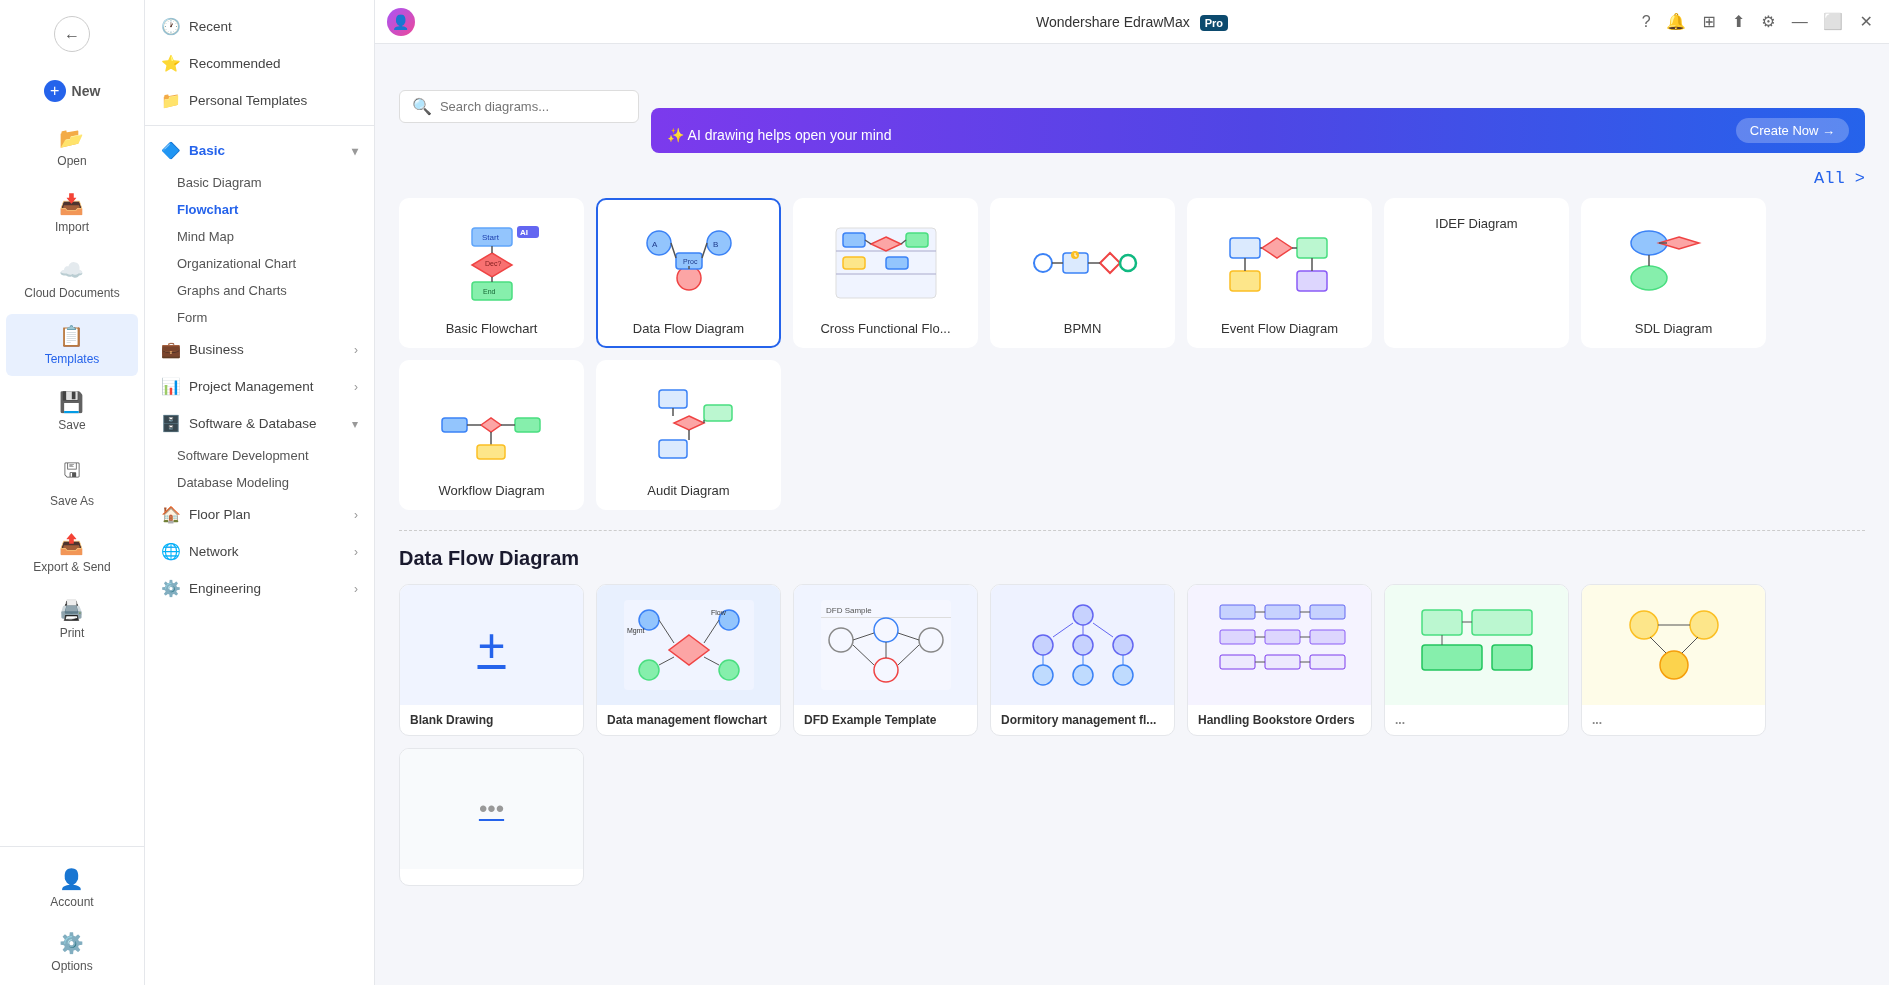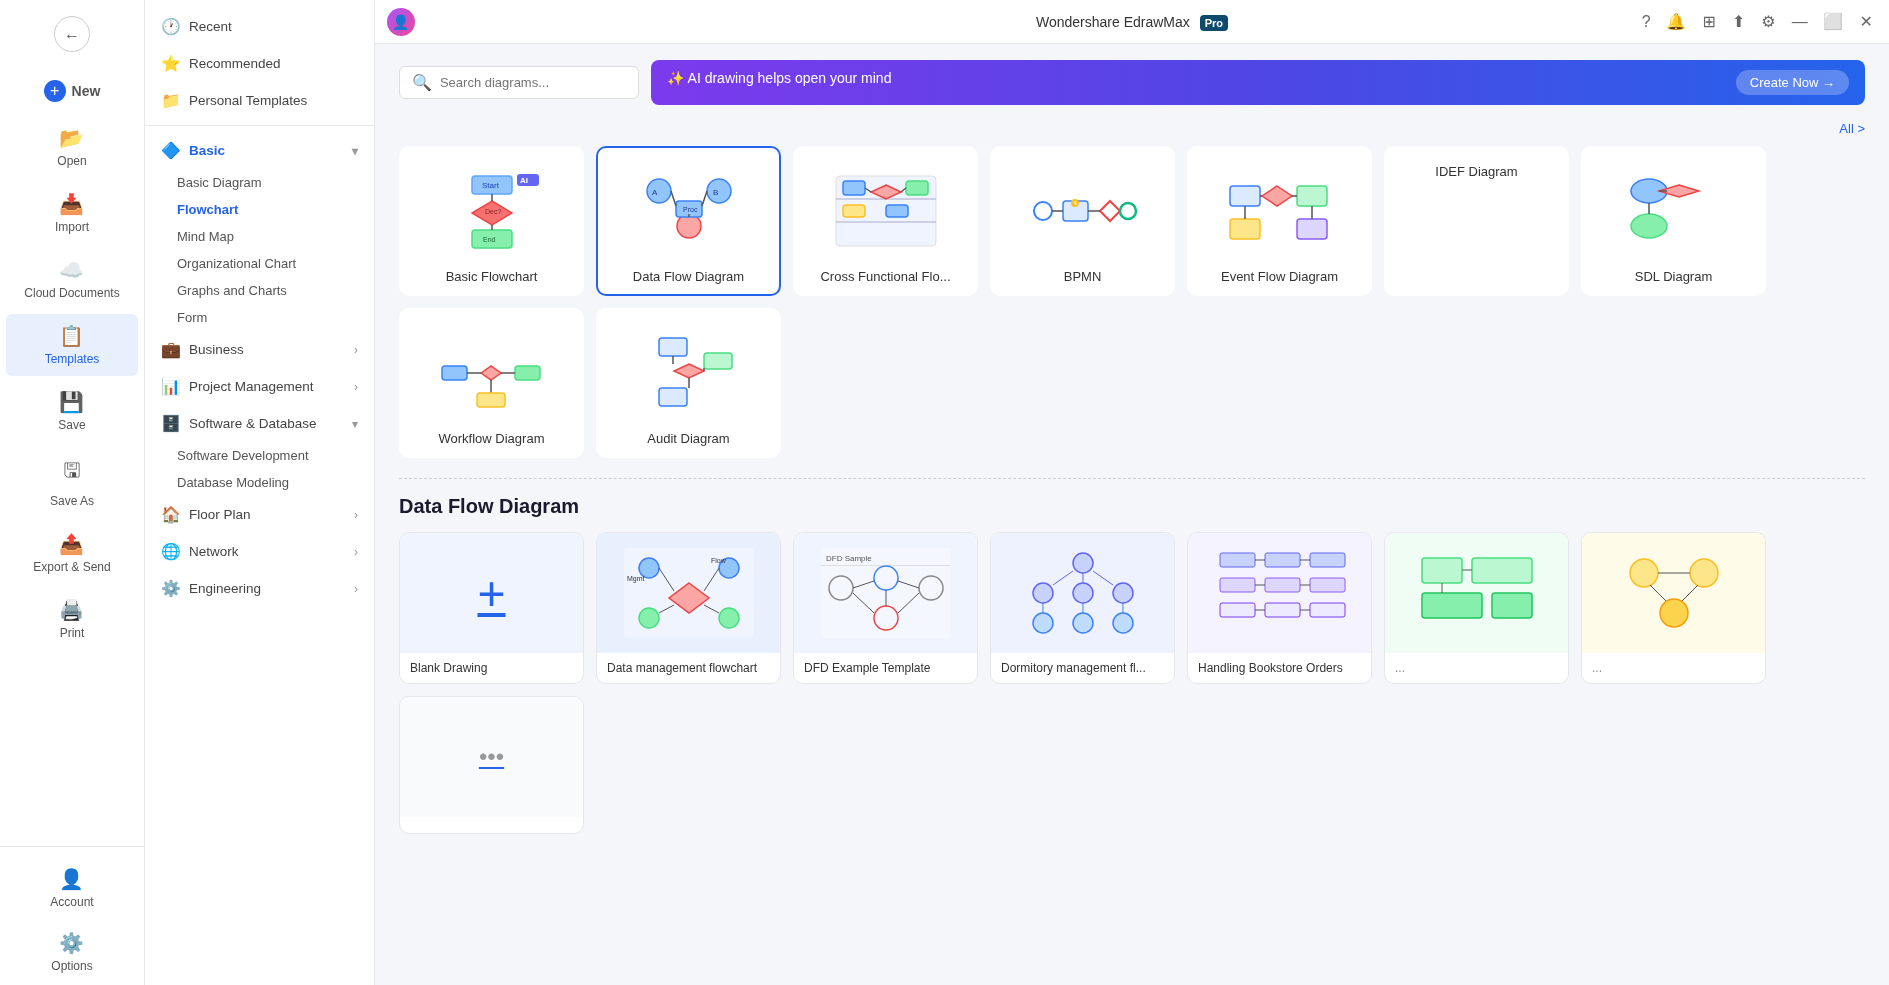--- a/index.html
+++ b/index.html
@@ -179,41 +179,43 @@
       color: #4d7c0f;
       background: transparent;
       width: 100%;
     }
     .ai-banner {
       flex: 1;
       background: linear-gradient(90deg, #7c3aed, #4f46e5, #2563eb);
       border-radius: 8px;
       padding: 10px 16px;
       display: flex;
-      align-items: flex-start;
+      align-items: flex-end;
       justify-content: space-between;
       color: #fff;
       font-size: 14px;
       font-weight: 500;
+      margin-top: 48px;
     }
     .ai-banner .create-now-btn {
       background: rgba(255,255,255,0.25);
       border-radius: 20px;
       padding: 5px 14px;
       font-size: 13px;
       cursor: pointer;
       white-space: nowrap;
     }
 
     .all-link {
       text-align: right;
       margin-bottom: 10px;
-      font-size: 13px;
+      font-size: 17px;
       color: #2563eb;
       cursor: pointer;
+      font-family: Liberation Mono, monospace;
     }
 
     
     .diagram-grid {
       display: flex;
       flex-wrap: wrap;
       gap: 12px;
       margin-bottom: 20px;
     }
     .diagram-card {
@@ -287,21 +289,21 @@
       text-decoration: underline;
     }
     .template-card .tc-img.blank {
       font-size: 48px;
       color: #2563eb;
     }
     .template-card .tc-label {
       padding: 8px 10px;
       font-size: 12px;
       color: #333;
-      font-weight: 400;
+      font-weight: 700;
     }
 
     .separator {
       border: none;
       border-top: 1px dashed #ccc;
       margin: 8px 0 16px;
     }
 
     
     .more-dots {

